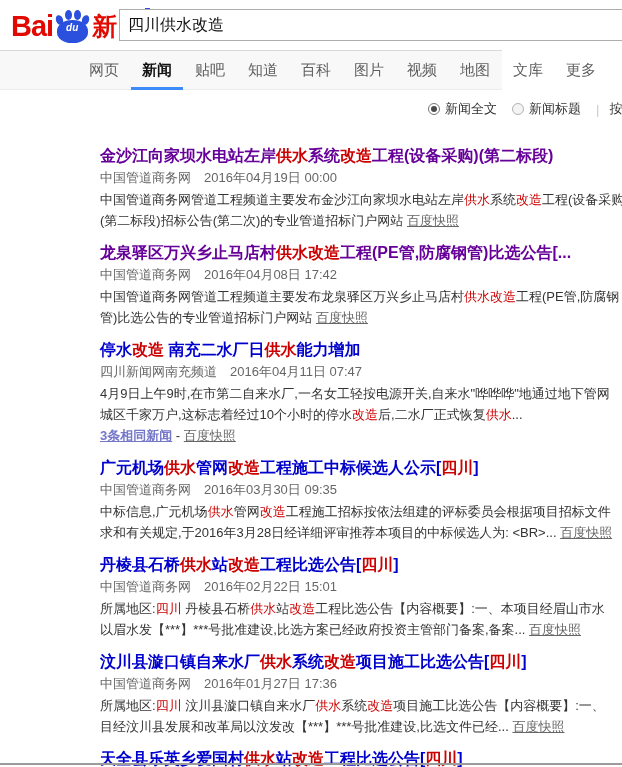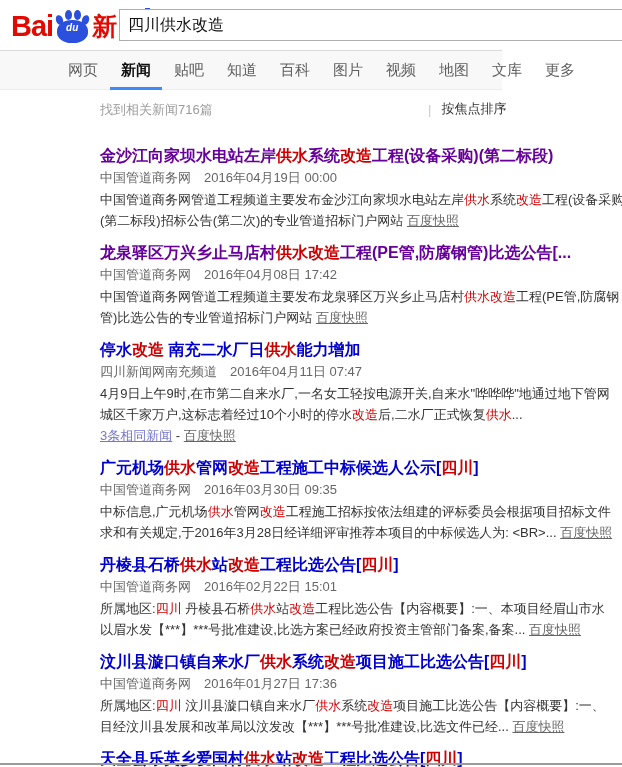--- a/index.html
+++ b/index.html
@@ -23,21 +23,21 @@
             font-weight:bold; font-style:italic; font-size:10px; }
   .logo-suffix { font-size:25px; font-weight:bold; color:var(--logo-red); margin-left:2px; letter-spacing:1px; position:relative; }
   .logo-mark { position:absolute; right:-6px; top:-2px; width:5px; height:5px; background:var(--paw-blue); }
   .search-input { position:absolute; left:118px; top:9px; width:520px; height:32px;
     border:1px solid #adadad; font-size:16px; color:#111; padding:0 8px; outline:none; border-radius:0;
     font-family:"Liberation Sans","DejaVu Sans",sans-serif; }
 
   
   .navbar { position:absolute; top:50px; left:0; width:502px; height:40px; background:#f8f8f8;
     border-top:1px solid #dadada; border-bottom:1px solid #ededed;
-    display:flex; align-items:center; padding-left:68px; }
+    display:flex; align-items:center; padding-left:89px; }
   .tab { position:relative; flex:none; height:100%; display:flex; align-items:center;
     font-size:15px; color:#5f5f5f; margin-right:23px; text-decoration:none; cursor:pointer; }
   .tab.active { color:#111; font-weight:bold; }
   .tab.active::after { content:""; position:absolute; left:-11px; right:-11px; bottom:-1px; height:3px;
     background:var(--accent-blue); }
 
   
   .meta-row { position:absolute; top:91px; left:0; width:622px; height:36px; }
   .count { position:absolute; left:100px; top:10px; font-size:13px; color:#9c9c9c; }
   .filters { position:absolute; left:428px; top:9px; display:flex; align-items:center;
@@ -57,21 +57,21 @@
   .rtitle { display:inline-block; font-size:16px; font-weight:bold; line-height:20px; margin-bottom:3px;
     color:var(--link-blue); cursor:pointer; white-space:nowrap; }
   .rtitle.visited { color:var(--link-visited); }
   .rtitle .hl { color:var(--highlight-red); }
   .rmeta { font-size:13px; color:var(--source-gray); line-height:17px; margin-bottom:3px; }
   .rdate { margin-left:13px;text-align:right; }
   .sline { font-size:13px; color:var(--snippet-dark); line-height:21px; white-space:nowrap; }
   .sline .hl { color:var(--highlight-red); }
   .snip-link { text-decoration:underline; cursor:pointer; }
   .snip-link.cache { color:var(--source-gray); }
-  .snip-link.related { color:var(--related-link); }
+  .snip-link.related { color:var(--related-link);font-weight:bold; }
 
   
   .bottom-line { position:absolute; left:0; top:763px; width:622px; height:2px; background:#9b9b9b; z-index:9; }
 </style>
 </head>
 <body>
 
 <div class="header">
   <div class="logo">
     <span class="logo-bai">Bai</span>
@@ -95,22 +95,27 @@
     <a class="tab">知道</a>
     <a class="tab">百科</a>
     <a class="tab">图片</a>
     <a class="tab">视频</a>
     <a class="tab">地图</a>
     <a class="tab">文库</a>
     <a class="tab">更多</a>
   </div>
 
 <div class="meta-row">
-  <span class="count">找到相关新闻716篇</span>
   <div class="filters">
+    <span style="display: flex; align-items: center;">
+        <span class="radio sel"></span>
+        <span class="filter-label">新闻全文</span>
+        <span class="radio"></span>
+        <span class="filter-label">新闻标题</span>
+      </span>
     <span class="filter-divider">|</span>
     <span class="sort-label">按焦点排序</span>
   </div>
 </div>
 
 <div class="results">
     <div class="result"><a class="rtitle visited"><span>金沙江向家坝水电站左岸</span><span class="hl">供水</span><span>系统</span><span class="hl">改造</span><span>工程(设备采购)(第二标段)</span></a><div class="rmeta"><span class="rsource">中国管道商务网</span><span class="rdate">2016年04月19日 00:00</span></div><div class="sline"><span>中国管道商务网管道工程频道主要发布金沙江向家坝水电站左岸</span><span class="hl">供水</span><span>系统</span><span class="hl">改造</span><span>工程(设备采购</span></div><div class="sline"><span>(第二标段)招标公告(第二次)的专业管道招标门户网站 </span><span class="snip-link cache">百度快照</span></div></div>
     <div class="result"><a class="rtitle visited"><span>龙泉驿区万兴乡止马店村</span><span class="hl">供水改造</span><span>工程(PE管,防腐钢管)比选公告[...</span></a><div class="rmeta"><span class="rsource">中国管道商务网</span><span class="rdate">2016年04月08日 17:42</span></div><div class="sline"><span>中国管道商务网管道工程频道主要发布龙泉驿区万兴乡止马店村</span><span class="hl">供水改造</span><span>工程(PE管,防腐钢</span></div><div class="sline"><span>管)比选公告的专业管道招标门户网站 </span><span class="snip-link cache">百度快照</span></div></div>
     <div class="result"><a class="rtitle"><span>停水</span><span class="hl">改造</span><span> 南充二水厂日</span><span class="hl">供水</span><span>能力增加</span></a><div class="rmeta"><span class="rsource">四川新闻网南充频道</span><span class="rdate">2016年04月11日 07:47</span></div><div class="sline"><span>4月9日上午9时,在市第二自来水厂,一名女工轻按电源开关,自来水"哗哗哗"地通过地下管网</span></div><div class="sline"><span>城区千家万户,这标志着经过10个小时的停水</span><span class="hl">改造</span><span>后,二水厂正式恢复</span><span class="hl">供水</span><span>...</span></div><div class="sline"><span class="snip-link related">3条相同新闻</span><span> - </span><span class="snip-link cache">百度快照</span></div></div>
     <div class="result"><a class="rtitle"><span>广元机场</span><span class="hl">供水</span><span>管网</span><span class="hl">改造</span><span>工程施工中标候选人公示[</span><span class="hl">四川</span><span>]</span></a><div class="rmeta"><span class="rsource">中国管道商务网</span><span class="rdate">2016年03月30日 09:35</span></div><div class="sline"><span>中标信息,广元机场</span><span class="hl">供水</span><span>管网</span><span class="hl">改造</span><span>工程施工招标按依法组建的评标委员会根据项目招标文件</span></div><div class="sline"><span>求和有关规定,于2016年3月28日经详细评审推荐本项目的中标候选人为: &lt;BR&gt;... </span><span class="snip-link cache">百度快照</span></div></div>

